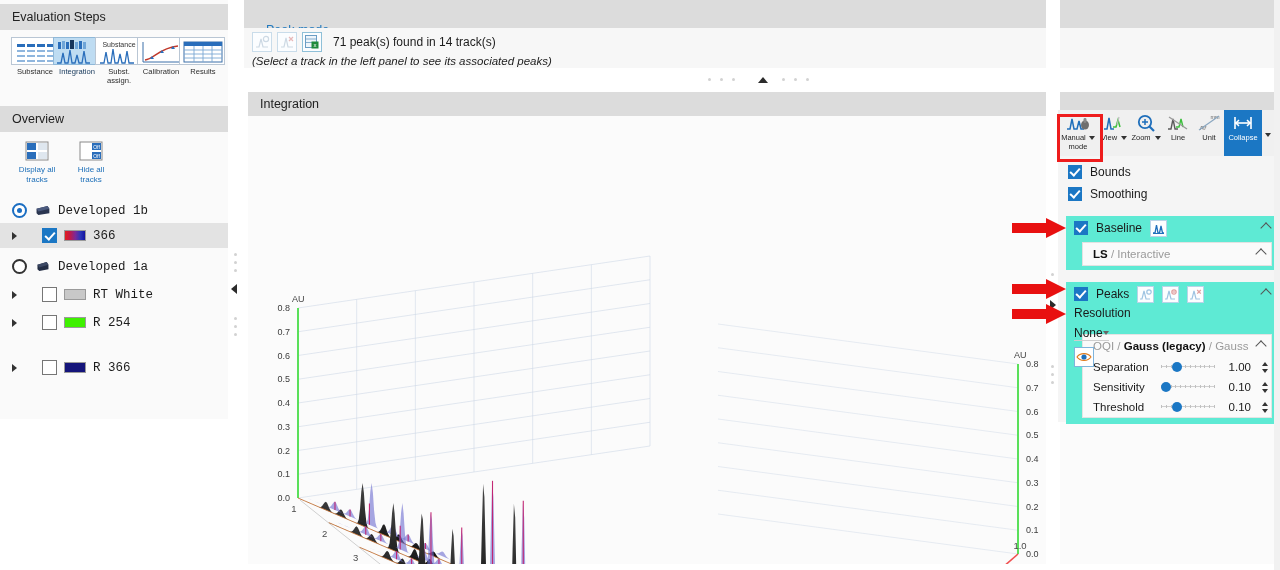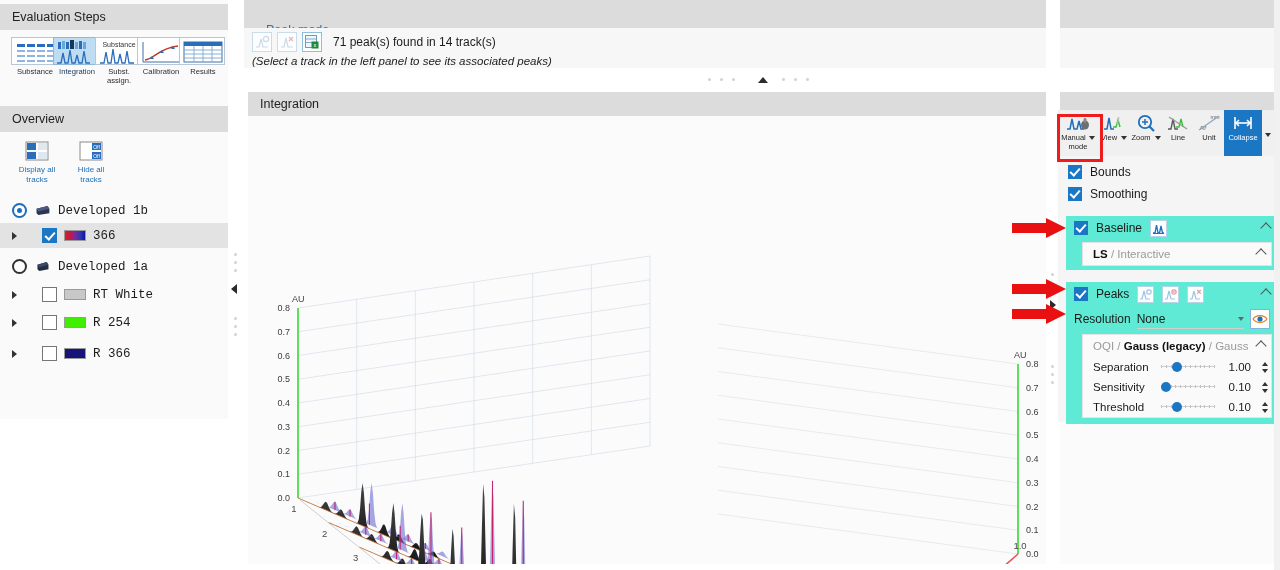--- a/index.html
+++ b/index.html
@@ -184,21 +184,21 @@
   .rp-section { margin:6px 4px 0 4px; background:#5eead4; }
   .rp-sec-head { display:flex;align-items:center; gap:8px; height:24px; padding:0 6px 0 8px; }
   .chev-up { margin-left:auto; width:8px;height:8px;border-left:1.6px solid #555;border-top:1.6px solid #555; transform:rotate(45deg); }
   .rp-sub {
     margin:2px 4px 4px 16px; background:#fafafa; border:1px solid #e2e2e2;
     height:24px; display:flex; align-items:center; padding:0 6px 0 10px;
   }
   .sub-text { font-size:11.5px; color:#9a9a9a; }
   .sub-text b { color:#111; font-weight:bold; }
   .sq-btn { width:17px;height:17px;border:1px solid #b8d4e8;background:#fcfeff;position:relative; flex:0 0 auto; }
-  .res-row { display:flex; align-items:center; height:26px; padding:0 6px 0 8px; gap:6px; }
+  .res-row { display:flex; align-items:flex-start; height:26px; padding:0 6px 0 8px; gap:6px;flex-direction:column; }
   .res-field { flex:1; display:flex; align-items:center; border-bottom:1px solid #cfcfcf; height:20px; }
   .res-val { font-size:12px; color:#1a1a1a; }
   .res-caret { margin-left:auto; width:0;height:0;border-top:4px solid #666;border-left:3.5px solid transparent;border-right:3.5px solid transparent; }
   .eye-btn { width:20px;height:20px;border:1px solid #7fb4dc;background:#fff; position:relative; flex:0 0 auto; }
 
   #fit-box { position:absolute; left:18px; right:4px; top:218px; bottom:4px; background:#fafafa; border:1px solid #e4e4e4; }
   .fit-head { display:flex;align-items:center;height:22px;padding:0 6px 0 10px; }
   .slider-row { display:flex; align-items:center; height:20px; padding:0 2px 0 10px; gap:6px; }
   .sl-name { width:62px; font-size:11.5px; color:#1a1a1a; }
   .sl-track { position:relative; flex:1; height:14px; }
@@ -397,21 +397,21 @@
         </div>
 
         <div class="tree-row child" style="margin-top:3px;">
           <div class="tri"></div>
           <div style="width:10px"></div>
           <div class="cbox"></div>
           <div class="swatch" style="background:#3ef000;"></div>
           <span class="tree-label">R 254</span>
         </div>
 
-        <div class="tree-row child" style="margin-top:6px;">
+        <div class="tree-row child" style="margin-top:20px;">
           <div class="tri"></div>
           <div style="width:10px"></div>
           <div class="cbox"></div>
           <div class="swatch" style="background:#14147a;"></div>
           <span class="tree-label">R 366</span>
         </div>
 
       </div>
     </div>
   </div>

